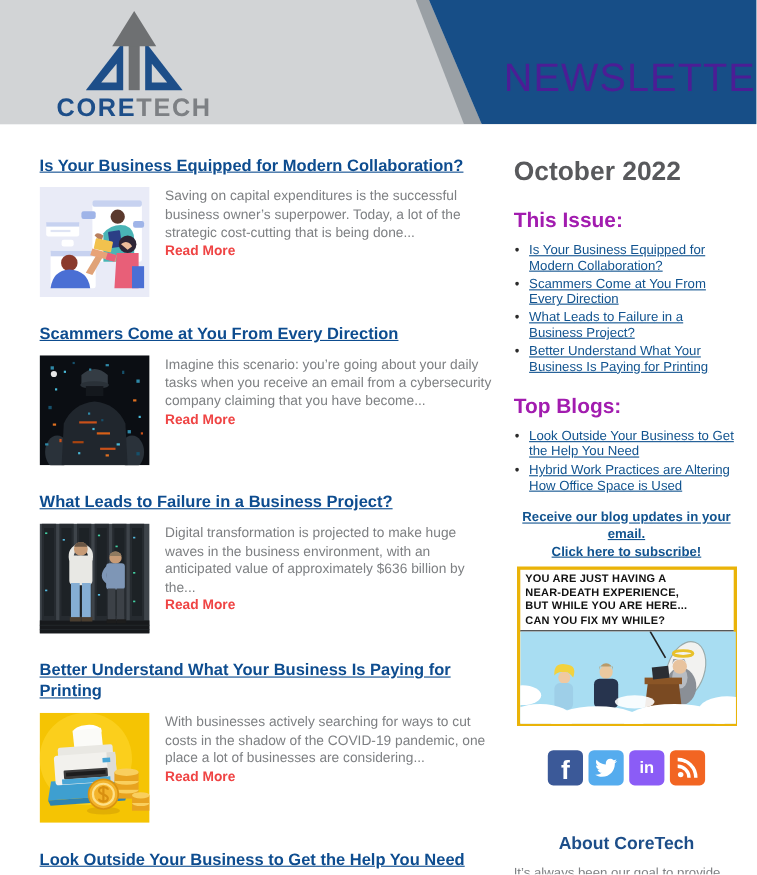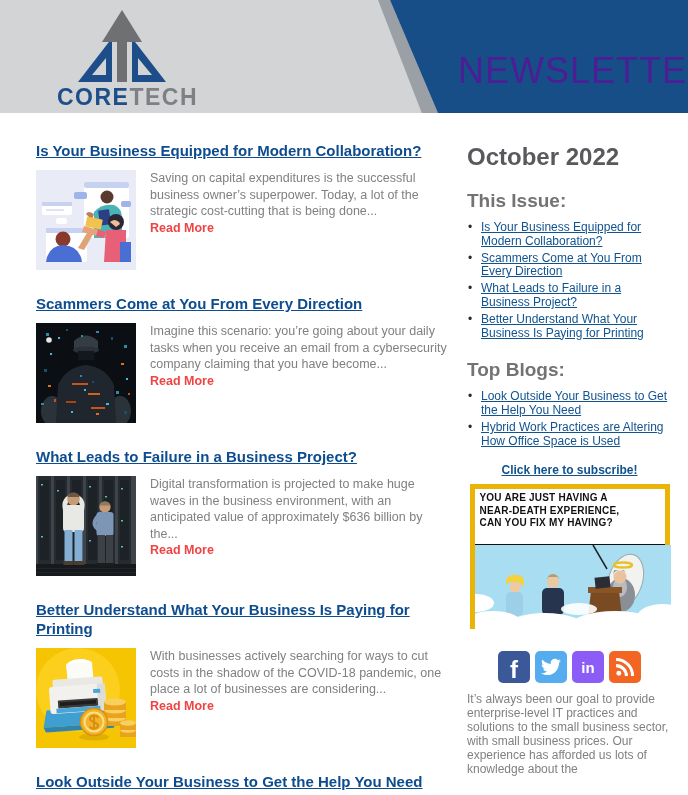--- a/index.html
+++ b/index.html
@@ -7,49 +7,49 @@
   .page { position:relative; width:688px; height:795px; overflow:hidden; background:#fff; margin:0 auto; }
 
   
   .header { position:absolute; left:0; top:0; width:688px; height:113px; background:#d2d4d6; }
   .header .stripe { position:absolute; left:378px; top:0; width:60px; height:113px; background:#9aa0a5;
     clip-path:polygon(0% 0%, 20% 0%, 100% 100%, 73% 100%); }
   .header .bluearea { position:absolute; left:390px; top:0; width:298px; height:113px; background:#174e87;
     clip-path:polygon(0% 0%, 100% 0%, 100% 100%, 16.1% 100%); }
   .logo { position:absolute; left:46px; top:8px; width:152px; height:100px; cursor:pointer; }
   .logo svg { display:block; margin:0 auto; }
-  .brand { text-align:right; font-weight:bold; font-size:23px; letter-spacing:1.5px; margin-top:-2px; white-space:nowrap; }
+  .brand { text-align:center; font-weight:bold; font-size:23px; letter-spacing:1.5px; margin-top:-2px; white-space:nowrap; }
   .brand .core { color:#1d4e89; }
   .brand .tech { color:#7d8084; }
   .nl-title { position:absolute; left:458px; top:50px; width:210px; color:#4c1d95; font-size:36px; font-weight:400; letter-spacing:1px; }
 
   
   .leftcol { position:absolute; left:36px; top:113px; width:412px; padding-top:28px; }
   .article { margin-bottom:0; }
   .a-title { font-size:15px; line-height:19px; font-weight:bold; color:#0d4c8f; text-decoration:underline; cursor:pointer; margin-top:24px; }
   .article:first-child .a-title { margin-top:0; }
   .a-row { display:flex; margin-top:10px; }
   .thumb { width:100px; height:100px; flex:0 0 100px; cursor:pointer; }
   .thumb svg { display:block; width:100px; height:100px; }
   .a-text { margin-left:14px; font-size:12.5px; line-height:16.5px; color:#7e8083; width:298px; }
   .read-more { display:block; font-weight:bold; color:#ef4444; cursor:pointer; }
 
   
   .sidebar { position:absolute; left:467px; top:113px; width:205px; }
   .side-date { margin-top:30px; font-size:24px; font-weight:bold; color:#58595c; }
-  .side-h { margin-top:19px; font-size:19px; font-weight:bold; color:#737373; }
+  .side-h { margin-top:19px; font-size:19px; font-weight:bold; color:#a21caf; }
   .side-list { margin-top:9px; list-style:none; }
   .side-list li { position:relative; padding-left:14px; font-size:12px; line-height:13.8px; margin-bottom:3px; }
   .side-list li::before { content:"•"; position:absolute; left:1px; top:0; color:#2b2b2b; font-size:12px; }
   .side-list a { color:#11538f; text-decoration:underline; cursor:pointer; }
   .subscribe { margin-top:14px; text-align:center; font-size:12px; line-height:15.5px; font-weight:bold; }
   .subscribe a { display:block; color:#11538f; text-decoration:underline; cursor:pointer; }
 
   
-  .cartoon { margin:6px auto 0 auto; width:200px; height:145px; border:5px solid #eab308; background:#fff; }
+  .cartoon { margin:6px auto 0 auto; width:200px; height:145px; border:3px solid #eab308; background:#fff; }
   .cartoon-caption { height:56px; border-bottom:1.5px solid #111; padding:3px 4px 0 5px; }
   .cartoon-caption div { font-size:10px; line-height:12.5px; font-weight:bold; color:#111; letter-spacing:0.2px; white-space:nowrap; }
   .cartoon svg { display:block; width:196px; height:84px; }
 
   
   .social { margin-top:22px; display:flex; justify-content:center; gap:5px; }
   .s-icon { width:32px; height:32px; border-radius:5px; display:flex; align-items:center; justify-content:center; cursor:pointer; color:#fff; }
   .s-icon.fb { background:#3b5998; font-size:24px; font-weight:bold; padding-top:6px; }
   .s-icon.tw { background:#55acee; }
   .s-icon.li { background:#8b5cf6; font-size:15px; font-weight:bold; }
@@ -262,21 +262,21 @@
                 <ellipse cx="92" cy="75" rx="8" ry="2.8" fill="#f9cf5e"></ellipse>
               <ellipse cx="58" cy="89" rx="15" ry="3.5" fill="#d9a606" opacity="0.7"></ellipse>
               <circle cx="58" cy="74" r="13.5" fill="#f3b32b" stroke="#d89210" stroke-width="1.5"></circle>
               <circle cx="58" cy="74" r="9.5" fill="none" stroke="#fde08a" stroke-width="2"></circle>
               <path d="M58,66.5 L58,81.5" stroke="#d88f10" stroke-width="2" fill="none"></path>
               <path d="M62,70 C62,66.8 54,66.8 54,70.8 C54,74.4 62,74 62,77.6 C62,81.4 54,81.4 54,78.2" stroke="#d88f10" stroke-width="2" fill="none"></path>
             </g>
           </svg>
         </div>
         <div class="a-text">
-          <span>With businesses actively searching for ways to cut costs in the shadow of the COVID-18 pandemic, one place a lot of businesses are considering...</span>
+          <span>With businesses actively searching for ways to cut costs in the shadow of the COVID-19 pandemic, one place a lot of businesses are considering...</span>
           <span class="read-more">Read More</span>
         </div>
       </div>
     </div>
 
     <div class="article">
       <h2 class="a-title">Look Outside Your Business to Get the Help You Need</h2>
     </div>
 
   </div>
@@ -292,28 +292,30 @@
       <li><a>Better Understand What Your Business Is Paying for Printing</a></li>
     </ul>
 
     <h3 class="side-h">Top Blogs:</h3>
     <ul class="side-list">
       <li><a>Look Outside Your Business to Get the Help You Need</a></li>
       <li><a>Hybrid Work Practices are Altering How Office Space is Used</a></li>
     </ul>
 
     <div class="subscribe">
+      <a>Receive our blog updates in your email.</a>
       <a>Click here to subscribe!</a>
     </div>
 
     <div class="cartoon">
       <div class="cartoon-caption">
         <div>YOU ARE JUST HAVING A</div>
         <div>NEAR-DEATH EXPERIENCE,</div>
-        <div>CAN YOU FIX MY HAVING?</div>
+        <div>BUT WHILE YOU ARE HERE...</div>
+        <div>CAN YOU FIX MY WHILE?</div>
       </div>
       <svg viewBox="0 0 196 84">
         <rect width="196" height="84" fill="#a8ddf2"></rect>
         <path d="M118,0 L132,24" stroke="#222" stroke-width="1.5"></path>
         <ellipse cx="150" cy="38" rx="17" ry="27" fill="#f2f2f0" stroke="#9aa" stroke-width="1" transform="rotate(18 158 38)"></ellipse>
         <ellipse cx="148" cy="20" rx="9" ry="2.6" fill="none" stroke="#e8c12a" stroke-width="2.5"></ellipse>
         <ellipse cx="146" cy="50" rx="14" ry="17" fill="#8a8f96"></ellipse>
         <ellipse cx="145" cy="42" rx="7" ry="10" fill="#b8bcc2"></ellipse>
         <circle cx="145" cy="32" r="6.5" fill="#e8c39e"></circle>
         <path d="M138,30 a7,7 0 0 1 13,-1 l-2,-4 -10,0 Z" fill="#9aa0a6"></path>
@@ -349,16 +351,17 @@
         </div>
       <div class="s-icon rss">
         <svg width="22" height="22" viewBox="0 0 32 32">
           <circle cx="7" cy="25" r="3.6" fill="#ffffff"></circle>
           <path d="M3,14 a15,15 0 0 1 15,15" stroke="#ffffff" stroke-width="4.5" fill="none"></path>
           <path d="M3,5 a24,24 0 0 1 24,24" stroke="#ffffff" stroke-width="4.5" fill="none"></path>
         </svg>
       </div>
     </div>
 
+    <h4 class="about-h">About CoreTech</h4>
     <p class="about-p">It’s always been our goal to provide enterprise-level IT practices and solutions to the small business sector, with small business prices. Our experience has afforded us lots of knowledge about the</p>
   </div>
 
 </div>
 
 </body></html>

